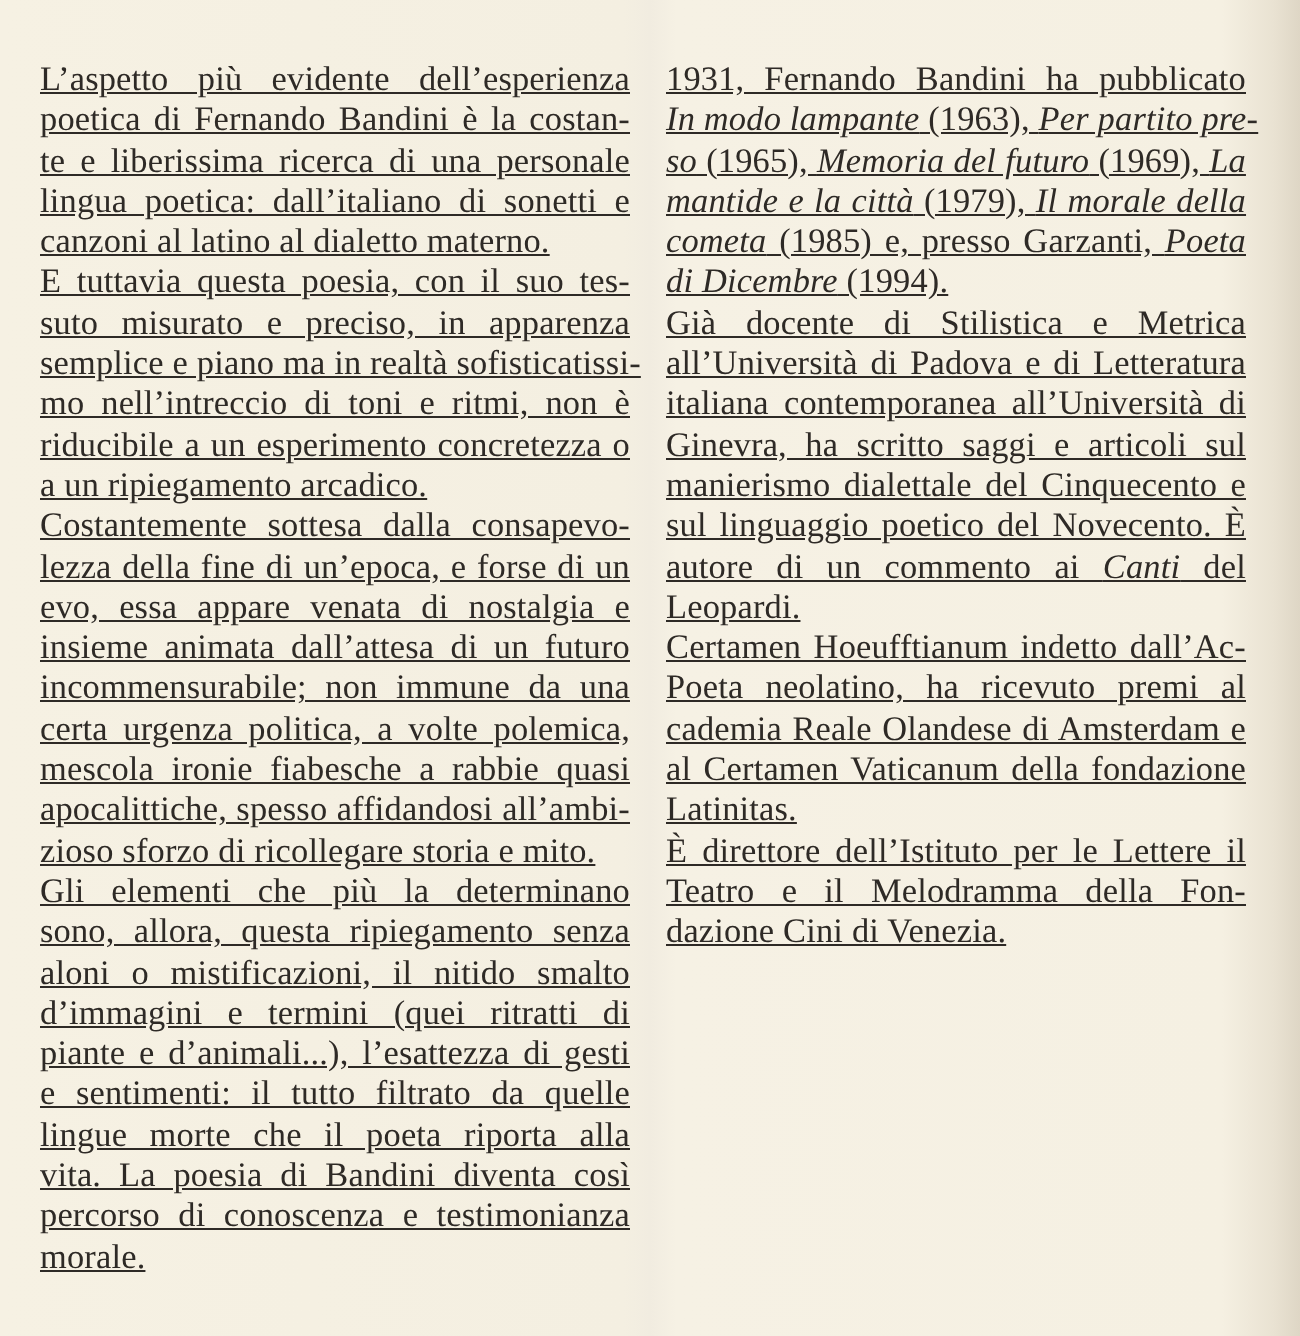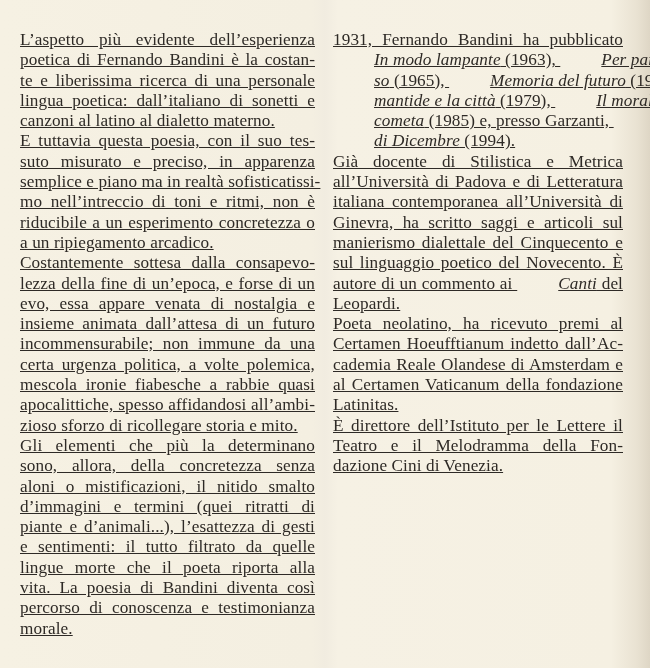--- a/index.html
+++ b/index.html
@@ -21,21 +21,21 @@
       line-height: 20.3px;
       text-align: justify;
       letter-spacing: 0.1px;
       text-decoration: underline;
     }
     .col-left { left: 20px; width: 295px; }
     .col-right { left: 333px; width: 290px; }
     .para { margin: 0; padding: 0; }
     .line { display: block; text-align: justify; text-align-last: justify; white-space: nowrap; }
     .line.last { text-align-last: left; }
-    .it { font-style: italic; margin-left: 41px; }
+    .it { font-style: italic; }
   </style>
 </head>
 <body>
 
 <div class="page">
 
   <div class="col col-left">
     <div class="para">
       <span class="line">L’aspetto più evidente dell’esperienza</span>
       <span class="line">poetica di Fernando Bandini è la costan-</span>
@@ -57,21 +57,21 @@
       <span class="line">evo, essa appare venata di nostalgia e</span>
       <span class="line">insieme animata dall’attesa di un futuro</span>
       <span class="line">incommensurabile; non immune da una</span>
       <span class="line">certa urgenza politica, a volte polemica,</span>
       <span class="line">mescola ironie fiabesche a rabbie quasi</span>
       <span class="line">apocalittiche, spesso affidandosi all’ambi-</span>
       <span class="line last">zioso sforzo di ricollegare storia e mito.</span>
     </div>
     <div class="para">
       <span class="line">Gli elementi che più la determinano</span>
-      <span class="line">sono, allora, della concretezza senza</span>
+      <span class="line">sono, allora, questa ripiegamento senza</span>
       <span class="line">aloni o mistificazioni, il nitido smalto</span>
       <span class="line">d’immagini e termini (quei ritratti di</span>
       <span class="line">piante e d’animali...),  l’esattezza di gesti</span>
       <span class="line">e sentimenti: il tutto filtrato da quelle</span>
       <span class="line">lingue morte che il poeta riporta alla</span>
       <span class="line">vita. La poesia di Bandini diventa così</span>
       <span class="line">percorso di conoscenza e testimonianza</span>
       <span class="line last">morale.</span>
     </div>
   </div>
@@ -89,22 +89,22 @@
       <span class="line">Già docente di Stilistica e Metrica</span>
       <span class="line">all’Università di Padova e di Letteratura</span>
       <span class="line">italiana contemporanea all’Università di</span>
       <span class="line">Ginevra, ha scritto saggi e articoli sul</span>
       <span class="line">manierismo dialettale del Cinquecento e</span>
       <span class="line">sul linguaggio poetico del Novecento. È</span>
       <span class="line"><span>autore di un commento ai </span><span class="it">Canti</span><span> del</span></span>
       <span class="line last">Leopardi.</span>
     </div>
     <div class="para">
+      <span class="line">Certamen Hoeufftianum indetto dall’Ac-</span>
       <span class="line">Poeta neolatino, ha ricevuto premi al</span>
-      <span class="line">Certamen Hoeufftianum indetto dall’Ac-</span>
       <span class="line">cademia Reale Olandese di Amsterdam e</span>
       <span class="line">al Certamen Vaticanum della fondazione</span>
       <span class="line last">Latinitas.</span>
     </div>
     <div class="para">
       <span class="line">È direttore dell’Istituto per le Lettere il</span>
       <span class="line">Teatro e il Melodramma della Fon-</span>
       <span class="line last">dazione Cini di Venezia.</span>
     </div>
   </div>

